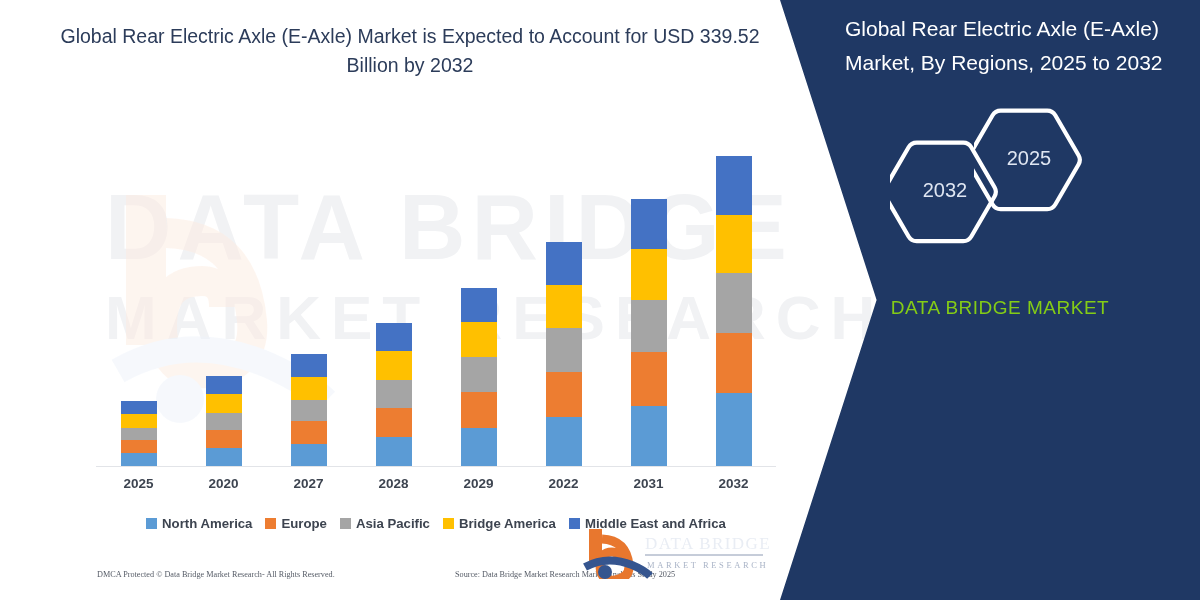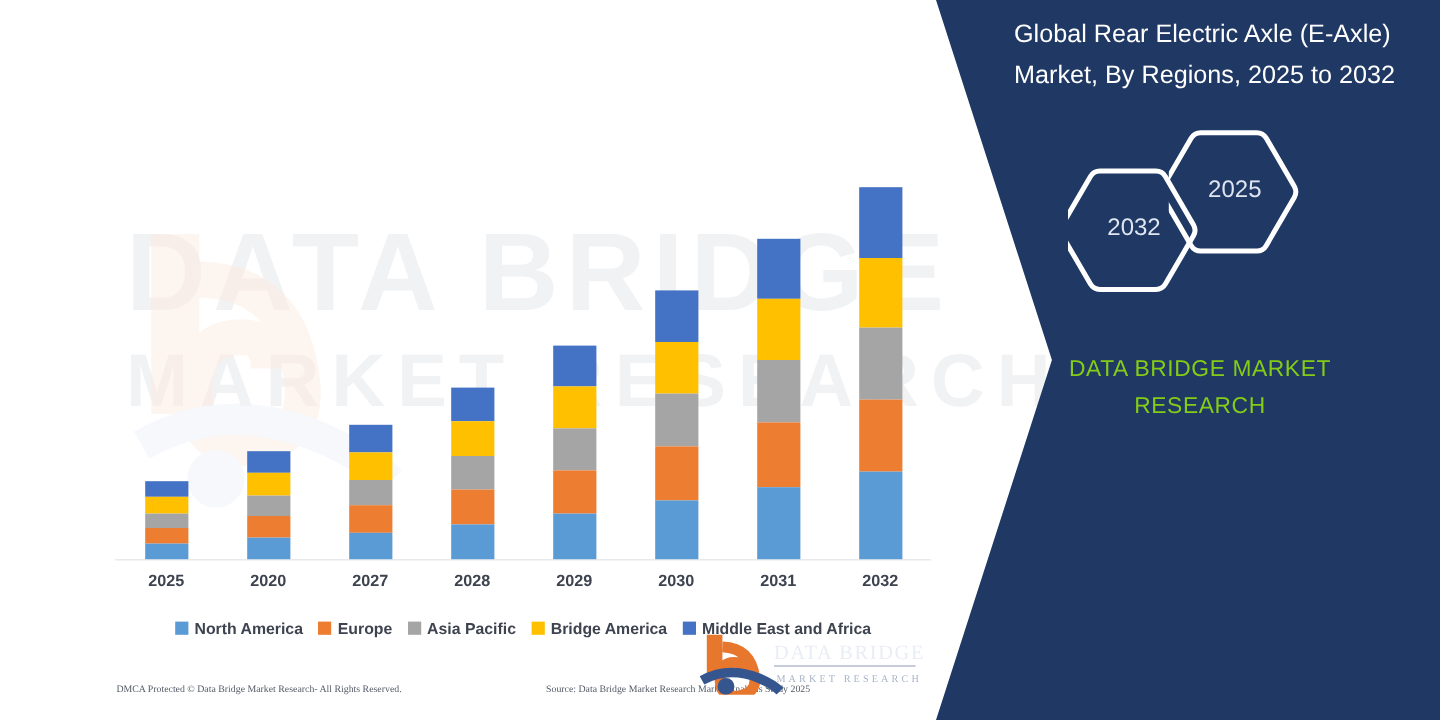--- a/index.html
+++ b/index.html
@@ -75,20 +75,21 @@
     <span>DATA BRIDGE</span>
     <span class="l2">MARKET RESEARCH</span>
   </div>
   <svg class="wm-logo" viewBox="0 0 230 260">
     <path d="M18 20 h40 v150 h-40 z" fill="#fdece1"></path>
     <path d="M58 58 q78 2 86 88 q4 46 -44 52 q-46 4 -46 -48 q0 -44 40 -44 q22 0 22 26" fill="none" stroke="#fdece1" stroke-width="30"></path>
     <path d="M10 196 q70 -40 150 -6 q40 18 58 36" fill="none" stroke="#eef3fa" stroke-width="26"></path>
     <circle cx="72" cy="224" r="24" fill="#eef3fa"></circle>
   </svg>
 
+  <div class="chart-title">Global Rear Electric Axle (E-Axle) Market is Expected to Account for USD 339.52 Billion by 2032</div>
 
   <div class="axis-line"></div>
   <div class="plot">
     <div class="bars" id="bars">
         <div class="bar-col">
           <div class="seg" style="height: 13px; background: rgb(91, 155, 213);"></div>
           <div class="seg" style="height: 13px; background: rgb(237, 125, 49);"></div>
           <div class="seg" style="height: 12px; background: rgb(165, 165, 165);"></div>
           <div class="seg" style="height: 14px; background: rgb(255, 192, 0);"></div>
           <div class="seg" style="height: 13px; background: rgb(68, 114, 196);"></div>
@@ -144,21 +145,21 @@
         </div>
       </div>
   </div>
 
   <div class="xlabels" id="xlabels">
       <div class="xlab">2025</div>
       <div class="xlab">2020</div>
       <div class="xlab">2027</div>
       <div class="xlab">2028</div>
       <div class="xlab">2029</div>
-      <div class="xlab">2030</div>
+      <div class="xlab">2022</div>
       <div class="xlab">2031</div>
       <div class="xlab">2032</div>
     </div>
 
   <div class="legend" id="legend">
       <div class="lg">
         <span class="sw" style="background: rgb(91, 155, 213);"></span>
         <span>North America</span>
       </div>
       <div class="lg">
@@ -196,21 +197,20 @@
       <svg class="hex" style="left:84px;top:0;width:116px;height:104px;" viewBox="0 0 116 104">
         <path d="M33 6 h50 a10 10 0 0 1 8.7 5 l25 43 a10 10 0 0 1 0 10 l-25 43 a10 10 0 0 1 -8.7 5 h-50 a10 10 0 0 1 -8.7 -5 l-25 -43 a10 10 0 0 1 0 -10 l25 -43 a10 10 0 0 1 8.7 -5 z" transform="translate(-4,-3) scale(0.93)" fill="none" stroke="#ffffff" stroke-width="4.5"></path>
       </svg>
       <div class="hex" style="left:84px;top:0;width:110px;height:100px;">
         <span>2025</span>
       </div>
     </div>
 
     <div class="brand">
       <div>DATA BRIDGE MARKET</div>
-      <div>RESEARCH</div>
     </div>
   </div>
 
   <div class="logo">
     <svg viewBox="0 0 190 56" style="width:100%;height:100%;">
       <g>
         <path d="M6 6 h13 v34 h-13 z" fill="#e8772e"></path>
         <path d="M19 16 q24 1 27 26 q1 13 -14 15 q-15 2 -15 -15 q0 -13 12 -13 q7 0 7 8" fill="none" stroke="#e8772e" stroke-width="9"></path>
         <path d="M2 44 q22 -12 47 -2 q12 5 18 11" fill="none" stroke="#35558f" stroke-width="8"></path>
         <circle cx="22" cy="49" r="7" fill="#35558f"></circle>

